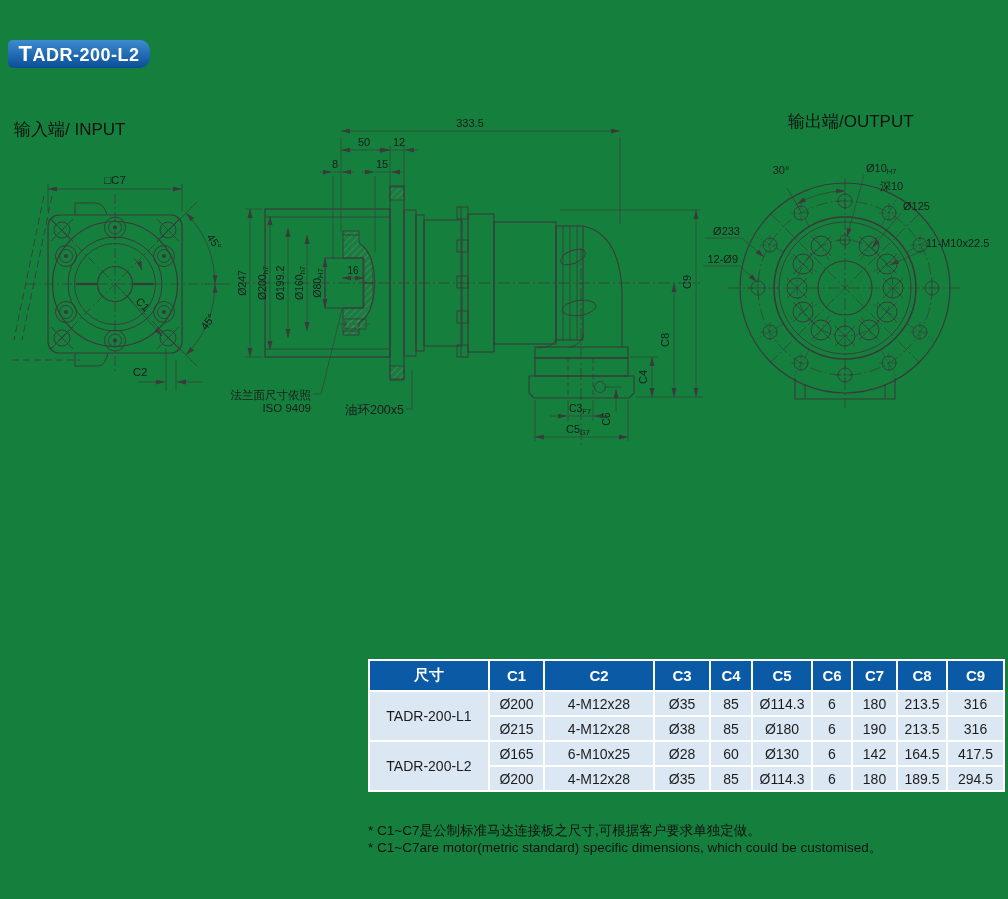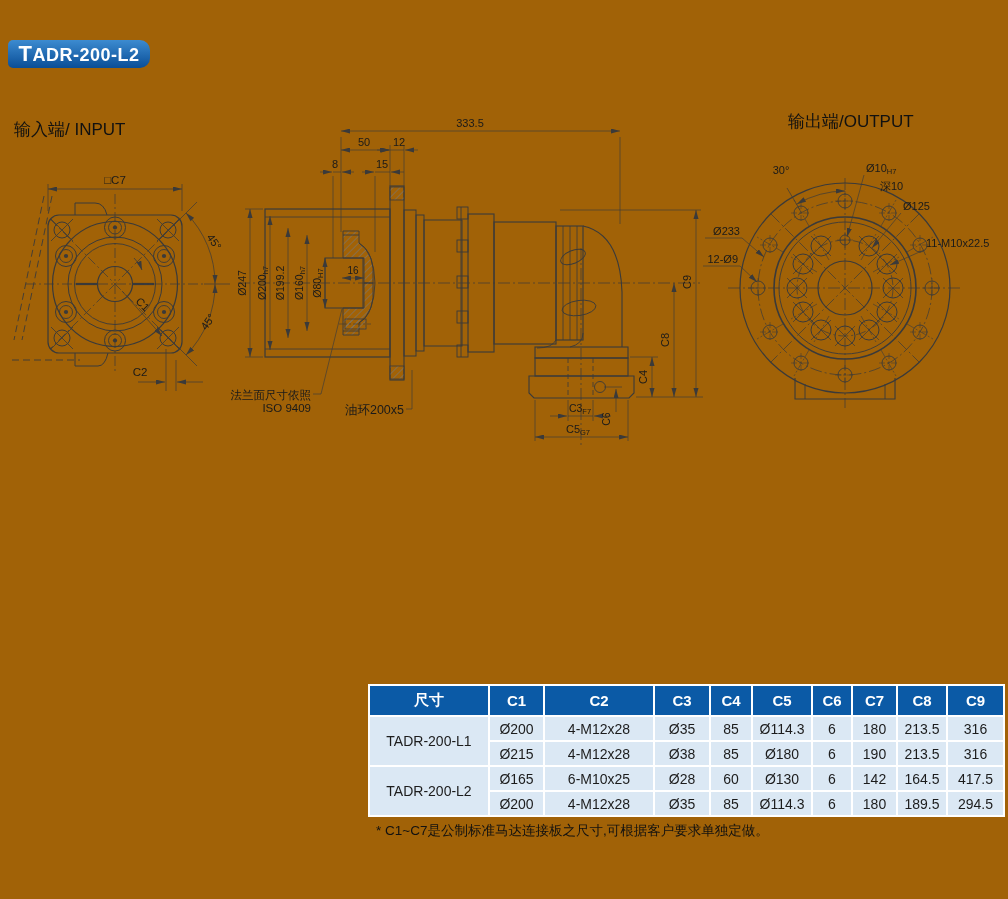--- a/index.html
+++ b/index.html
@@ -1,36 +1,36 @@
 <!DOCTYPE html>
 <html><head>
 <meta charset="utf-8">
 <style>
   html,body{margin:0;padding:0;background:#fff;}
-  .page{position:relative;width:1008px;height:899px;background:#a16207;overflow:hidden;
+  .page{position:relative;width:1008px;height:899px;background:#15803d;overflow:hidden;
         font-family:"Liberation Sans",sans-serif;}
   .badge{position:absolute;left:8px;top:40px;width:142px;height:28px;
          background:linear-gradient(#3c8bd0,#0a4e97);border-radius:5px 10px 10px 5px;
          color:#fff;font-weight:bold;font-size:18px;line-height:28px;text-align:center;
          letter-spacing:0.5px;}
   .badge::first-letter{font-size:22px;}
   .view-title{position:absolute;font-size:17px;color:#111;white-space:nowrap;}
   .vt-input{left:14px;top:118px;}
   .vt-output{left:788px;top:110px;text-align:right;}
   svg.drawing{position:absolute;left:0;top:0;}
   svg text{fill:#1a1a1a;stroke:none;font-family:"Liberation Sans",sans-serif;}
-  .dim-table{position:absolute;left:368px;top:684px;width:635px;border-collapse:collapse;
+  .dim-table{position:absolute;left:368px;top:659px;width:635px;border-collapse:collapse;
              table-layout:fixed;font-size:14px;color:#1c1c1c;}
   .dim-table th,.dim-table td{border:2px solid #fff;text-align:center;padding:0;}
   .dim-table thead th{background:#0b5aa6;color:#fff;font-weight:bold;font-size:15px;height:29px;}
   .dim-table tbody td{background:#dbe8f4;height:23px;}
   .dim-table td.model{font-size:14px;margin-top:34px;}
   .dim-table tr.group-divider td{border-top:2px solid #5f6b77;}
   .dim-table{border-bottom:1px solid #c2cfdd;}
-  .footnote{position:absolute;left:376px;font-size:13.5px;color:#111;white-space:nowrap;}
+  .footnote{position:absolute;left:368px;font-size:13.5px;color:#111;white-space:nowrap;}
   .fn1{top:822px;} .fn2{top:839px;}
 </style>
 </head>
 <body>
 
 <div class="page">
 
   <div class="badge">TADR-200-L2</div>
   <div class="view-title vt-input">输入端/ INPUT</div>
   <div class="view-title vt-output">输出端/OUTPUT</div>
@@ -443,14 +443,15 @@
         <td>Ø114.3</td>
         <td>6</td>
         <td>180</td>
         <td>189.5</td>
         <td>294.5</td>
       </tr>
     </tbody>
   </table>
 
   <div class="footnote fn1">* C1~C7是公制标准马达连接板之尺寸,可根据客户要求单独定做。</div>
+  <div class="footnote fn2">* C1~C7are motor(metric standard)  specific dimensions, which could be customised。</div>
 
 </div>
 
 </body></html>

